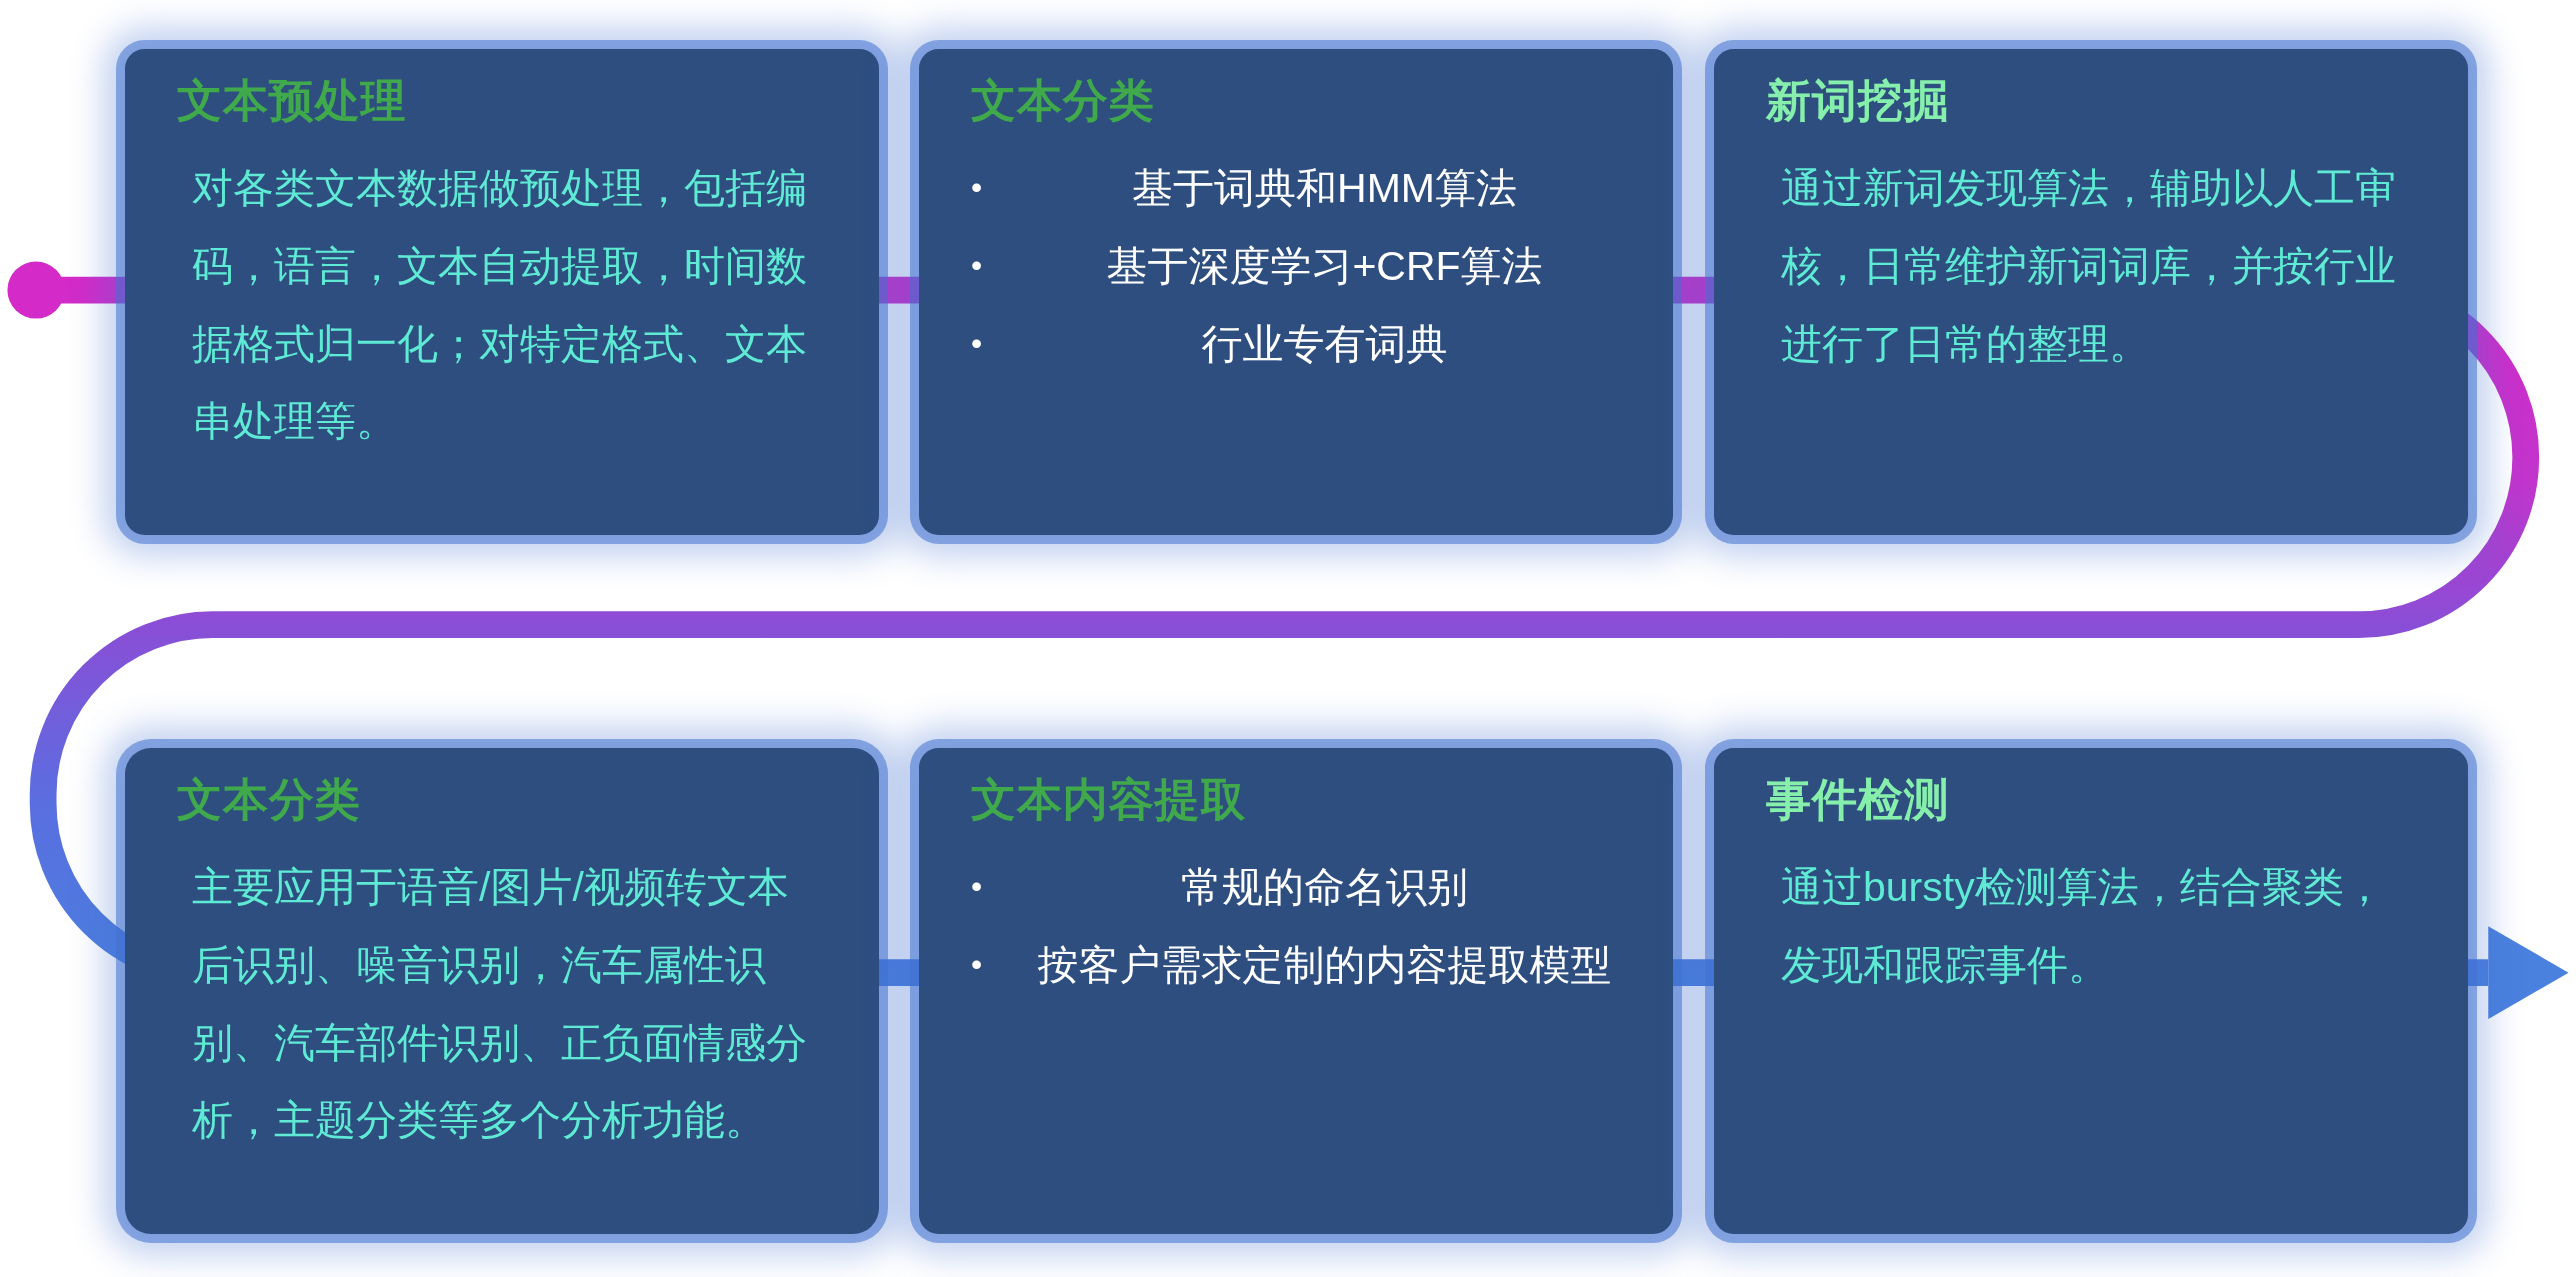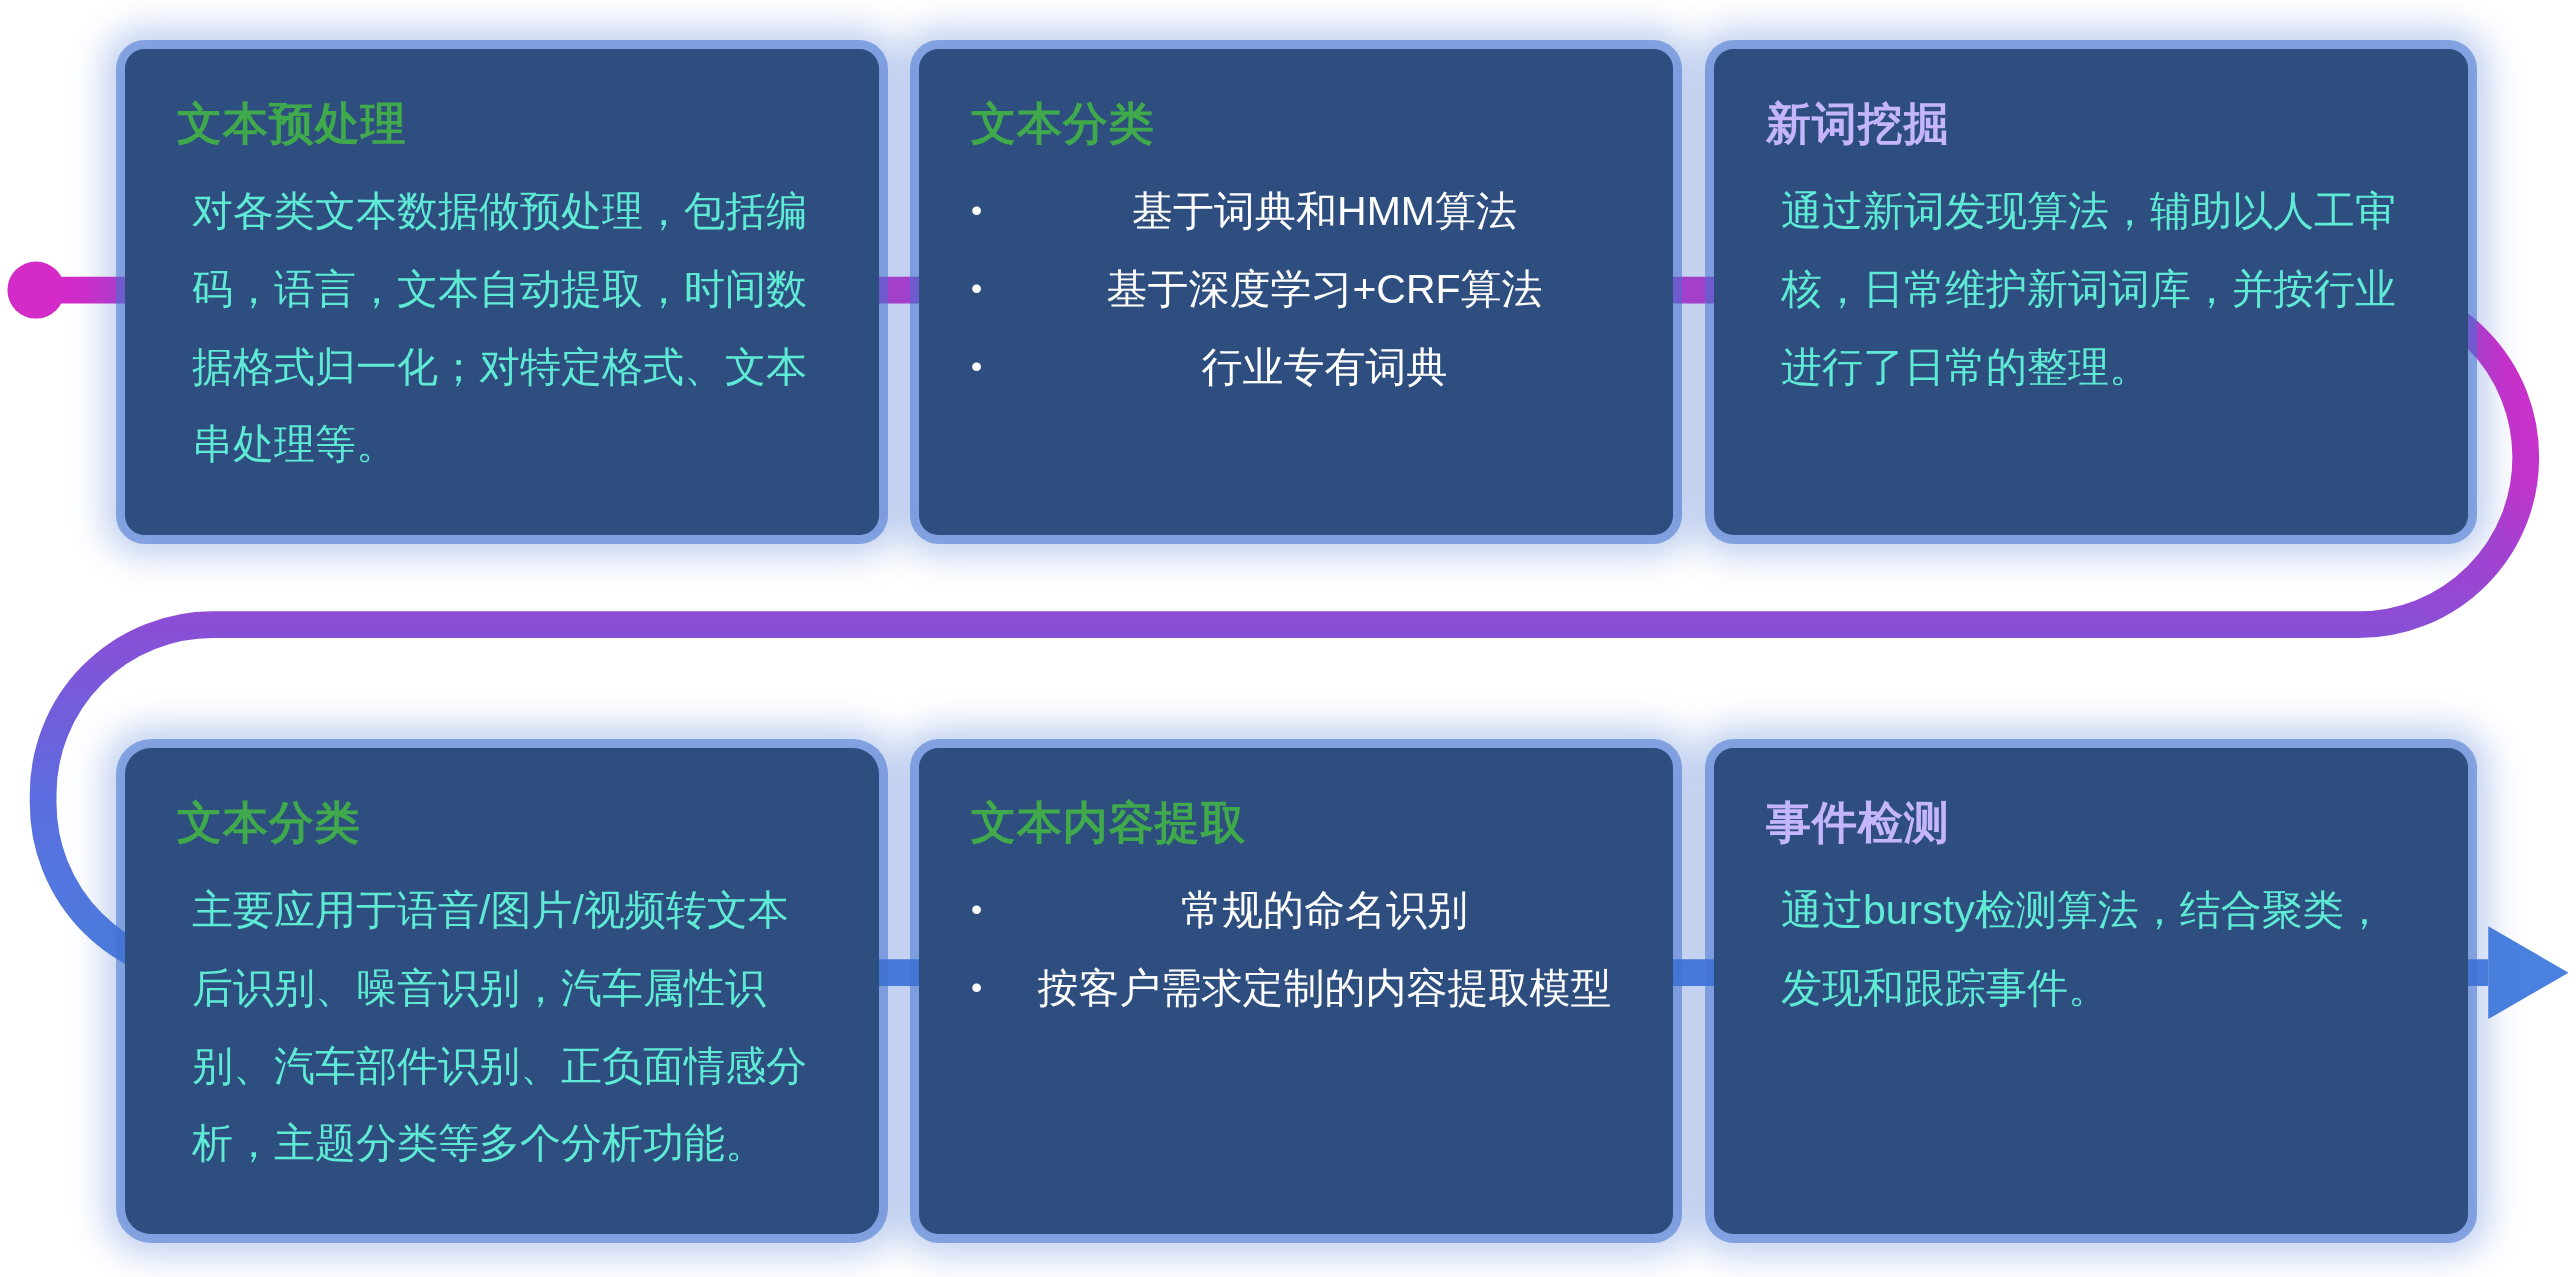--- a/index.html
+++ b/index.html
@@ -16,34 +16,34 @@
     left: 0; top: 0;
     width: 2576px; height: 1277px;
     z-index: 0;
   }
   .card {
     position: absolute;
     width: 754px;
     height: 486px;
     background: #2d4e7e;
     border-radius: 19.6px;
-    padding: 49px 52px;
+    padding: 26px 52px;
     box-sizing: border-box;
     box-shadow: 0 0 0 9px rgba(66,113,207,0.55), 0 0 32px 23px rgba(66,113,207,0.30);
     z-index: 1;
   }
   .card-title {
     font-size: 45px;
     font-weight: 700;
     margin: 0 0 23px 0;
     line-height: 1.15;
     letter-spacing: 0.9px;
   }
   .t-green  { color: #3fa94c; }
-  .t-yellow { color: #c4b5fd; }
+  .t-yellow { color: #86efac; }
   .card-body {
     font-size: 41px;
     line-height: 1.9;
     color: #5eead4;
     margin: 15px;
   }
   .card-bullets {
     list-style: none;
     margin: 5.4px 0 0 0;
     padding: 0;

